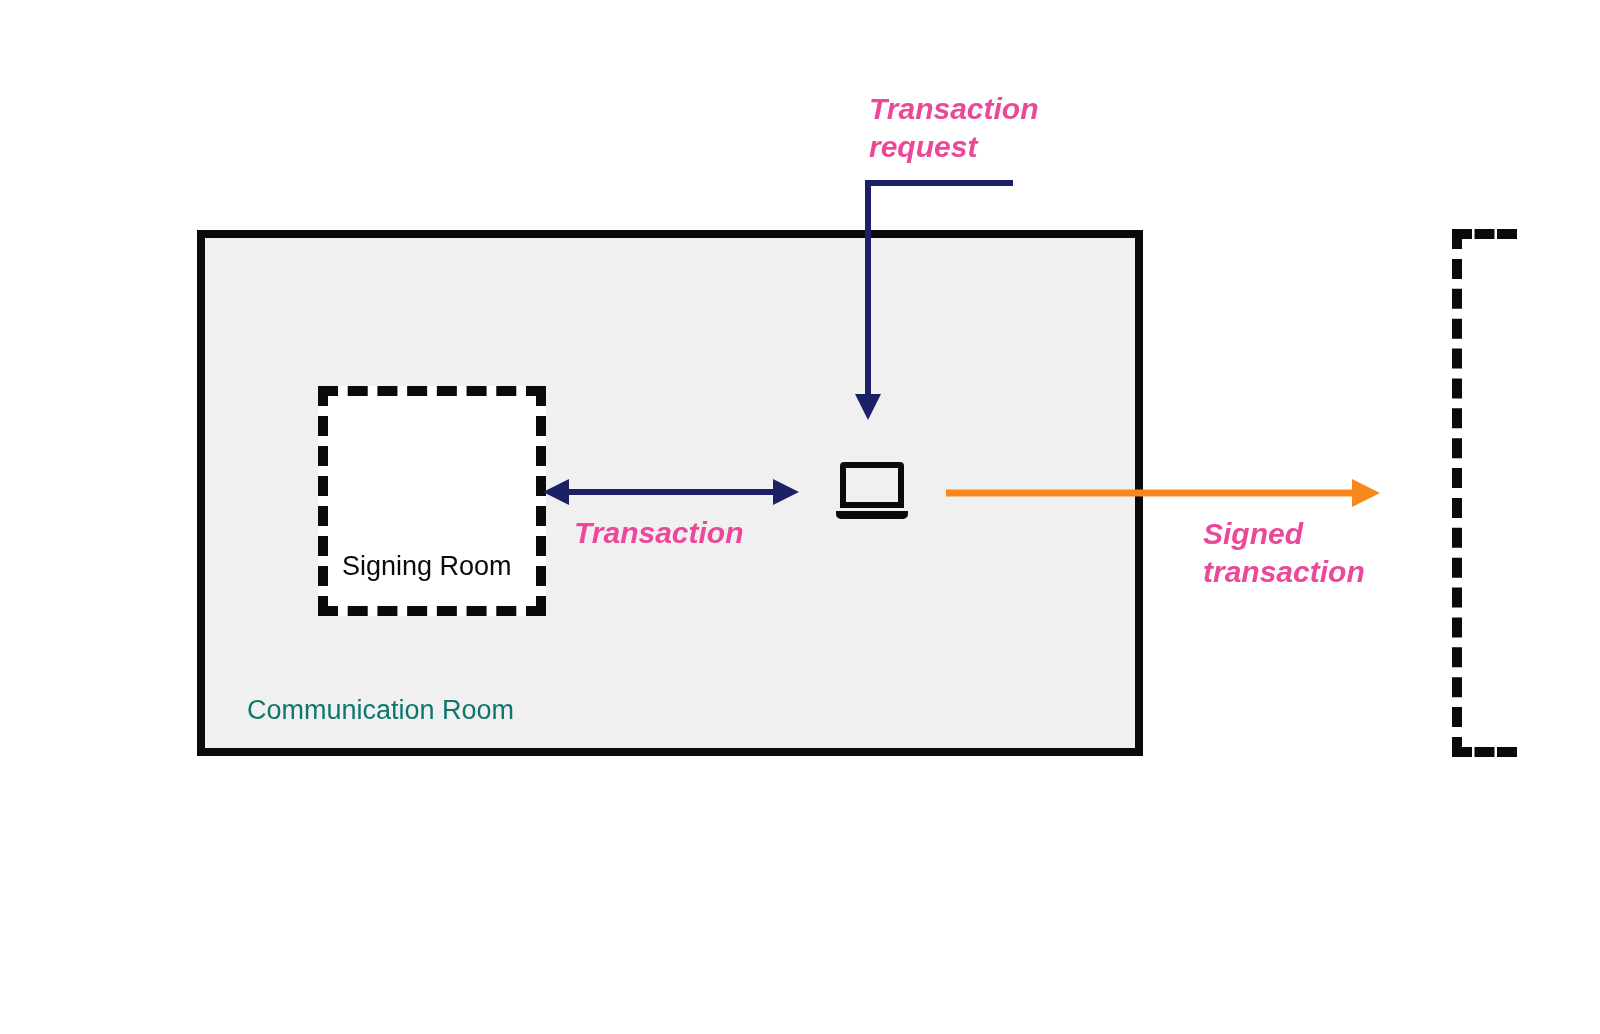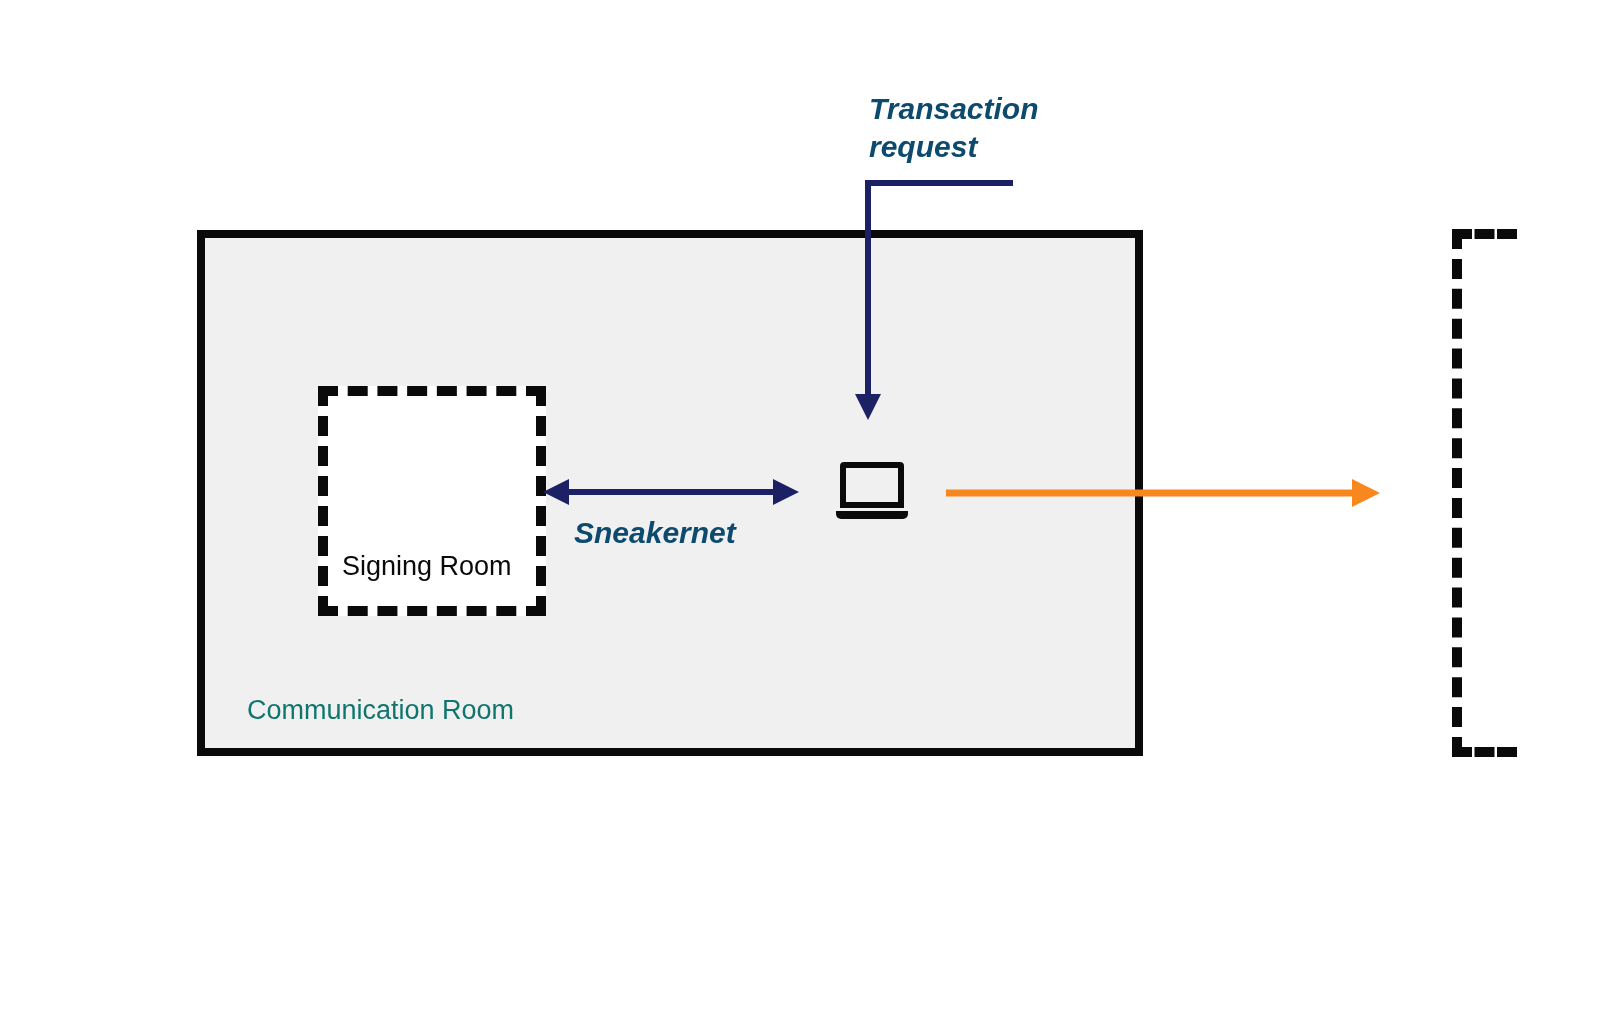--- a/index.html
+++ b/index.html
@@ -69,21 +69,21 @@
   }
   
   #arrows{
     position:absolute;left:0;top:0;
     width:1600px;height:1034px;
     pointer-events:none;
   }
   
   .lbl{
     position:absolute;
-    color:#0c4a6e;
+    color:#ec4899;
   }
   .lbl.bold-italic{
     font-weight:bold;
     font-style:italic;
     font-size:30px;
     line-height:1.25;
   }
   .transaction-request-label{ left:869px; top:90px;  width:200px; }
   .sneakernet-label        { left:574px; top:514px; width:220px; white-space:nowrap; }
   .signed-transaction-label{ left:1203px;top:515px; width:210px; }
@@ -115,16 +115,17 @@
     <line x1="562" y1="492" x2="780" y2="492" stroke-width="6" stroke="#1c2166"></line>
     <polygon points="543,492 569,479 569,505" fill="#1c2166"></polygon>
     <polygon points="799,492 773,479 773,505" fill="#1c2166"></polygon>
 
     <line x1="946" y1="493" x2="1358" y2="493" stroke-width="7" stroke="#f8871e"></line>
     <polygon points="1380,493 1352,479 1352,507" fill="#f8871e"></polygon>
   </svg>
 
   <div class="lbl bold-italic transaction-request-label">Transaction request</div>
 
-  <div class="lbl bold-italic sneakernet-label">Sneakernet</div>
+  <div class="lbl bold-italic sneakernet-label">Transaction</div>
 
+  <div class="lbl bold-italic signed-transaction-label">Signed transaction</div>
 
 </div>
 
 </body></html>

